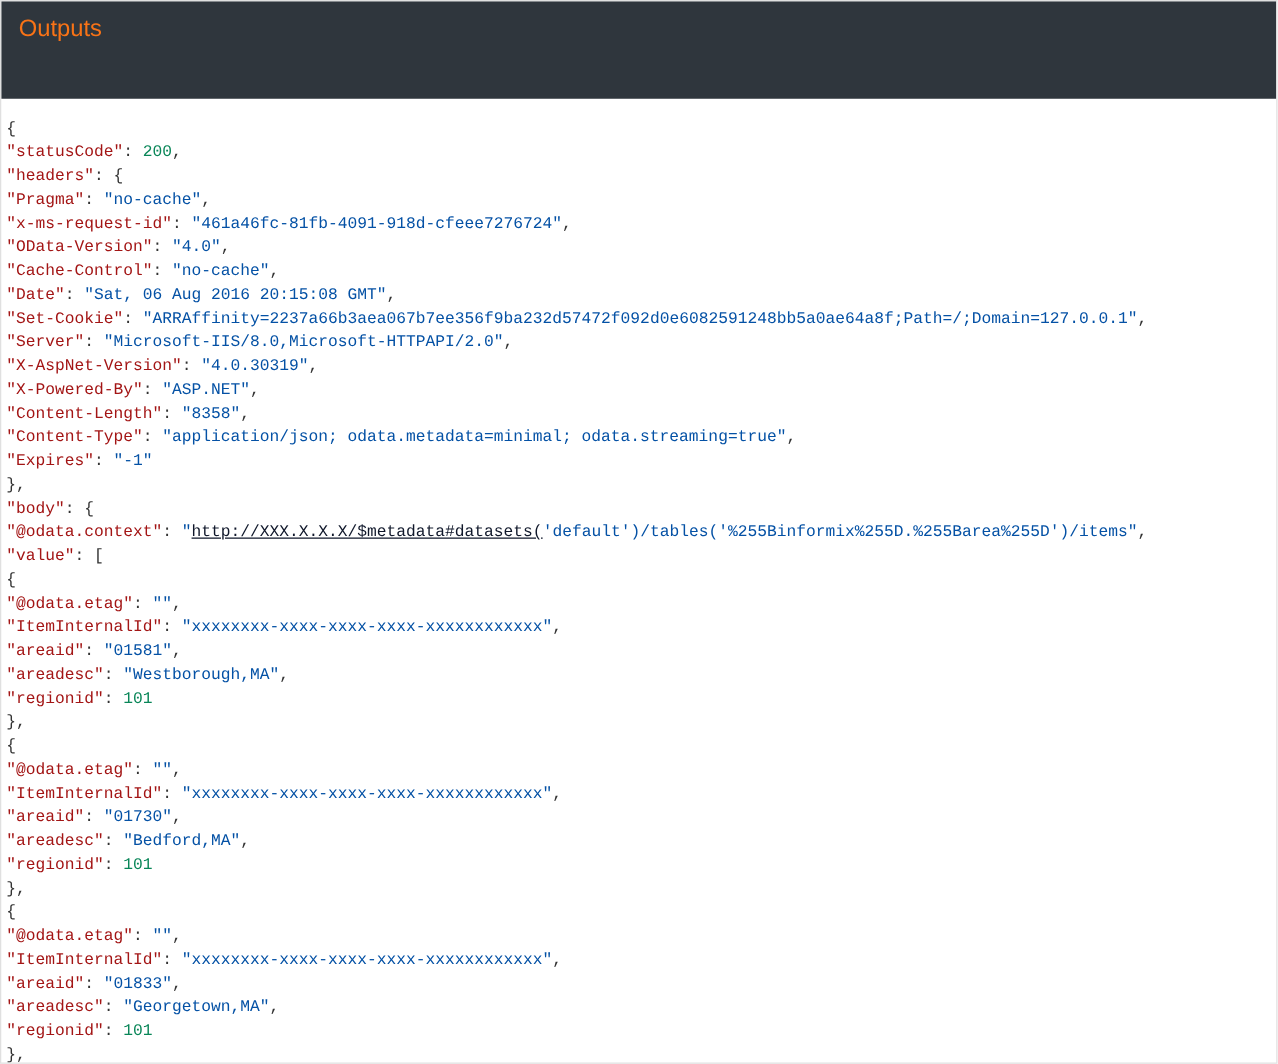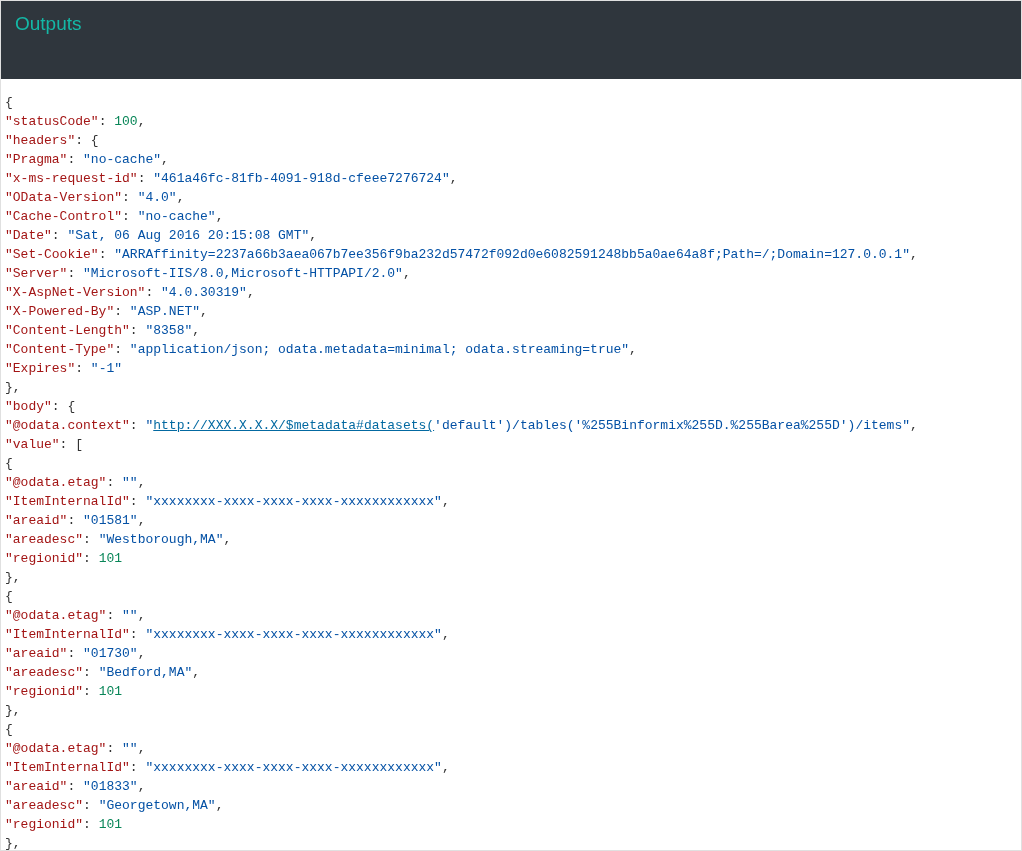--- a/index.html
+++ b/index.html
@@ -13,54 +13,54 @@
   }
   .header {
     background: #2f363d;
     color: #ffffff;
     padding: 12px 14px 14px 14px;
     height: 78px;
   }
   .header-title {
     font-size: 19px;
     font-weight: 400;
-    color: #14b8a6;
+    color: #f97316;
   }
   .header-subtitle {
     font-size: 12px;
     color: #b0b5ba;
     margin-top: 1px;
   }
   .content {
     padding: 14px 4px 0 4px;
     font-family: Consolas, 'Courier New', monospace;
     font-size: 13px;
     line-height: 19px;
     color: #333333;
     white-space: nowrap;
   }
   .content a {
-    color: #0369a1;
+    color: #0f172a;
     text-decoration: underline;
   }
   .key   { color: #a31515; }
   .str   { color: #0451a5; }
   .num   { color: #098658; }
   .pun   { color: #333333; }
 </style>
 </head>
 <body>
 
 <div class="header">
   <div class="header-title">Outputs</div>
 </div>
 
 <div class="content" id="json-viewer">
     <div><span class="pun">{</span></div>
-    <div>    <span class="key">"statusCode"</span><span class="pun">: </span><span class="num">100</span><span class="pun">,</span></div>
+    <div>    <span class="key">"statusCode"</span><span class="pun">: </span><span class="num">200</span><span class="pun">,</span></div>
     <div>    <span class="key">"headers"</span><span class="pun">: {</span></div>
     <div>        <span class="key">"Pragma"</span><span class="pun">: </span><span class="str">"no-cache"</span><span class="pun">,</span></div>
     <div>        <span class="key">"x-ms-request-id"</span><span class="pun">: </span><span class="str">"461a46fc-81fb-4091-918d-cfeee7276724"</span><span class="pun">,</span></div>
     <div>        <span class="key">"OData-Version"</span><span class="pun">: </span><span class="str">"4.0"</span><span class="pun">,</span></div>
     <div>        <span class="key">"Cache-Control"</span><span class="pun">: </span><span class="str">"no-cache"</span><span class="pun">,</span></div>
     <div>        <span class="key">"Date"</span><span class="pun">: </span><span class="str">"Sat, 06 Aug 2016 20:15:08 GMT"</span><span class="pun">,</span></div>
     <div>        <span class="key">"Set-Cookie"</span><span class="pun">: </span><span class="str">"ARRAffinity=2237a66b3aea067b7ee356f9ba232d57472f092d0e6082591248bb5a0ae64a8f;Path=/;Domain=127.0.0.1"</span><span class="pun">,</span></div>
     <div>        <span class="key">"Server"</span><span class="pun">: </span><span class="str">"Microsoft-IIS/8.0,Microsoft-HTTPAPI/2.0"</span><span class="pun">,</span></div>
     <div>        <span class="key">"X-AspNet-Version"</span><span class="pun">: </span><span class="str">"4.0.30319"</span><span class="pun">,</span></div>
     <div>        <span class="key">"X-Powered-By"</span><span class="pun">: </span><span class="str">"ASP.NET"</span><span class="pun">,</span></div>

